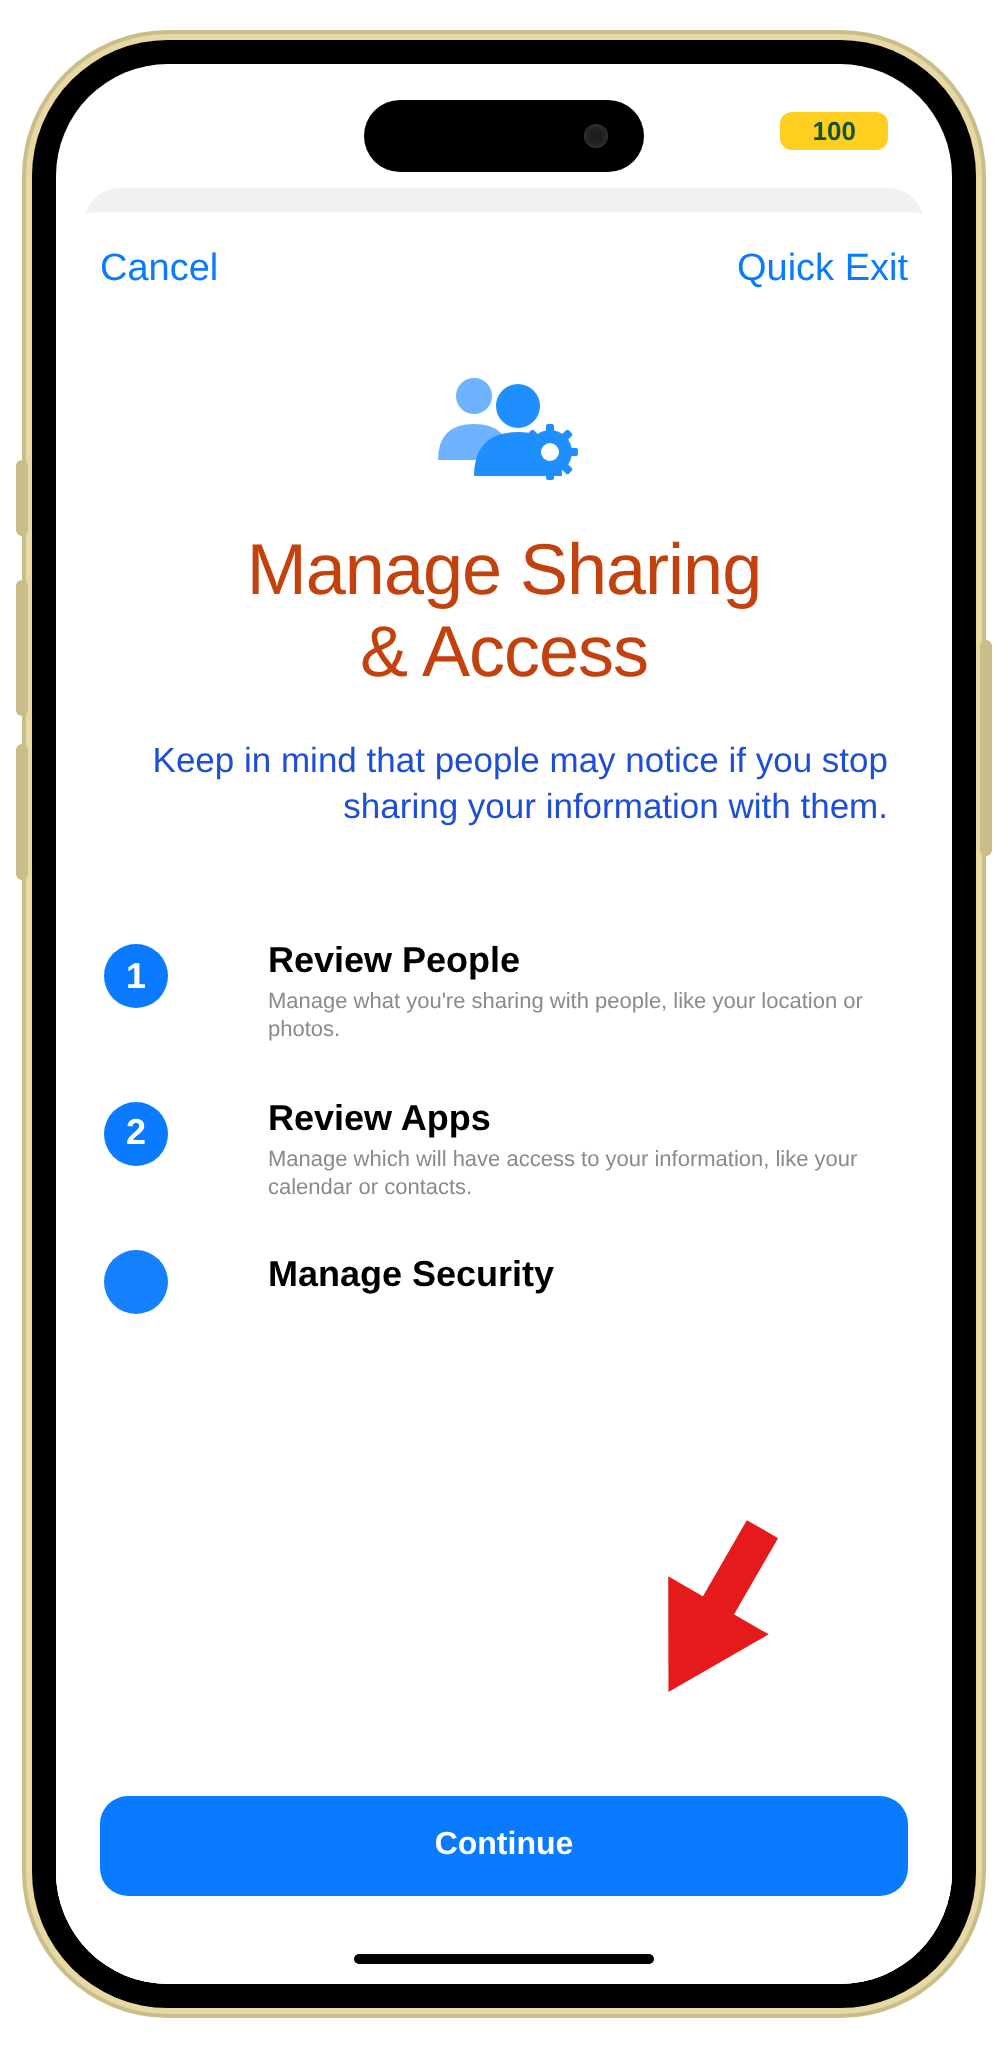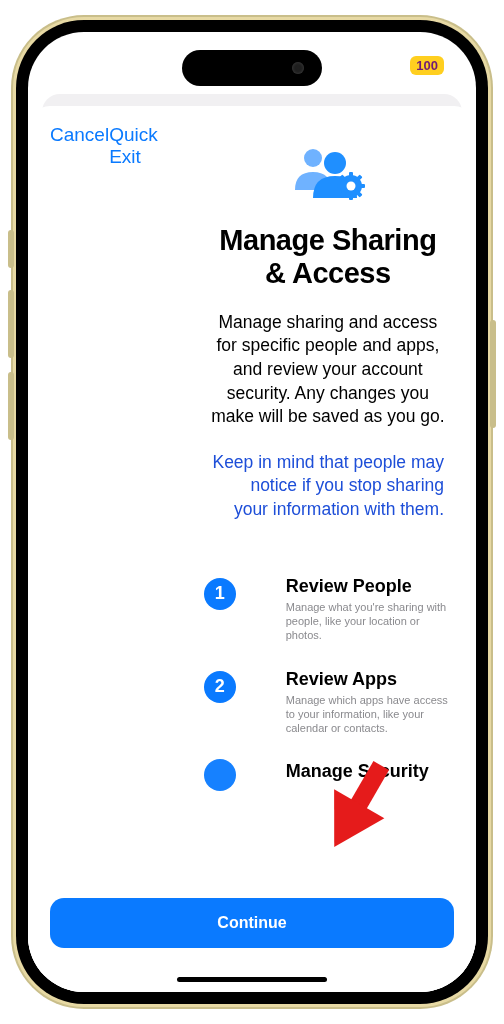--- a/index.html
+++ b/index.html
@@ -53,24 +53,24 @@
     background: #1f1f1f;
     border-radius: 50%;
     box-shadow: inset 0 0 3px #444;
   }
 
   .battery-badge {
     position: absolute;
     top: 24px;
     right: 32px;
     background: #ffcf1f;
-    color: #701a75;
+    color: #14532d;
     font-size: 13px;
     font-weight: 700;
-    padding: 2px 6px;
+    padding: 2px 16px;
     border-radius: 6px;
     z-index: 60;
   }
 
   
   .sheet-behind {
     position: absolute;
     top: 62px;
     left: 14px; right: 14px;
     height: 40px;
@@ -80,21 +80,21 @@
   }
 
   .sheet {
     position: absolute;
     top: 74px;
     left: 0; right: 0; bottom: 0;
     background: #fff;
     border-radius: 22px 22px 0 0;
     z-index: 2;
     display: flex;
-    flex-direction: row;
+    flex-direction: column;
   }
 
   .nav {
     display: flex;
     justify-content: space-between;
     padding: 18px 22px 0 22px;
     font-size: 19px;
     color: #0a7aff;
   }
   .nav span { cursor: pointer; }
@@ -107,25 +107,25 @@
 
   .hero-icon {
     display: flex;
     justify-content: center;
     margin-top: 40px;
     margin-bottom: 22px;
   }
 
   h1.title {
     text-align: center;
-    font-size: 29px;
-    font-weight: 700;
+    font-size: 36px;
+    font-weight: 400;
     line-height: 1.15;
     letter-spacing: -0.5px;
-    color: #000000;
+    color: #c2410c;
   }
 
   p.desc {
     margin-top: 20px;
     text-align: center;
     font-size: 17.5px;
     line-height: 1.35;
     color: #000;
     padding: 0 4px;
   }
@@ -270,36 +270,35 @@
               <circle r="4.5" fill="#fff"></circle>
             </g>
           </svg>
         </div>
 
         <h1 class="title">
           <span>Manage Sharing</span><br>
           <span>&amp; Access</span>
         </h1>
 
-        <p class="desc">Manage sharing and access for specific people and apps, and review your account security. Any changes you make will be saved as you go.</p>
         <p class="note">Keep in mind that people may notice if you stop sharing your information with them.</p>
 
         <div class="steps">
           <div class="step">
             <div class="num">1</div>
             <div class="txt">
               <div class="st-title">Review People</div>
               <div class="st-desc">Manage what you're sharing with people, like your location or photos.</div>
             </div>
           </div>
           <div class="step">
             <div class="num">2</div>
             <div class="txt">
               <div class="st-title">Review Apps</div>
-              <div class="st-desc">Manage which apps have access to your information, like your calendar or contacts.</div>
+              <div class="st-desc">Manage which will have access to your information, like your calendar or contacts.</div>
             </div>
           </div>
           <div class="step partial">
             <div class="num" style="opacity:.95"></div>
             <div class="txt">
               <div class="st-title">Manage Security</div>
             </div>
           </div>
         </div>
       </div>

